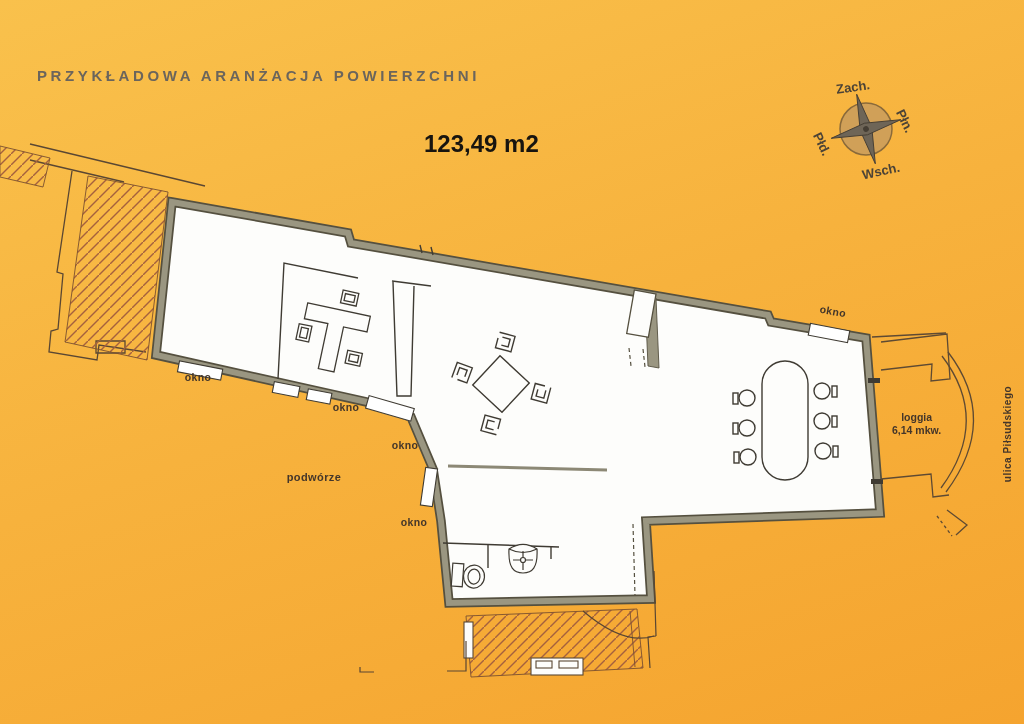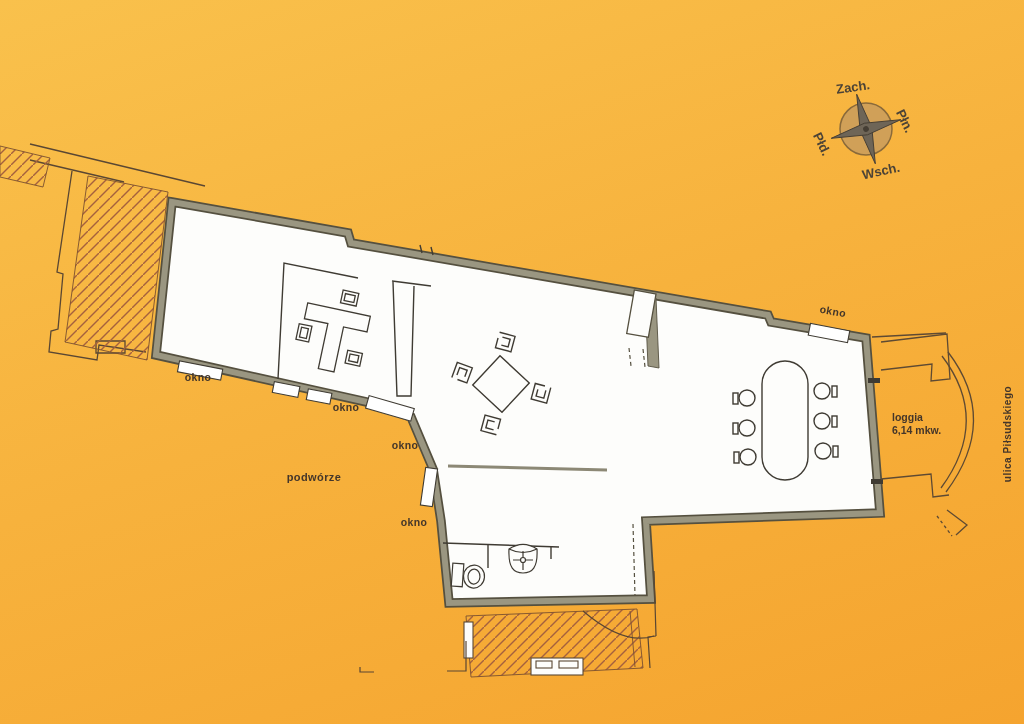--- a/index.html
+++ b/index.html
@@ -26,21 +26,21 @@
     transform:translate(-50%,-50%);
   }
   .okno-1{left:198px;top:377px;}
   .okno-2{left:346px;top:407px;}
   .okno-3{left:405px;top:445px;}
   .okno-4{left:414px;top:522px;}
   .okno-5{left:833px;top:311px;transform:translate(-50%,-50%) rotate(10deg);}
   .podworze{left:314px;top:477px;font-size:11px;text-align:center;}
   .loggia-block{
     left:892px;top:411px;
-    font-size:10.5px;font-weight:bold;color:#44362a;line-height:13px;
+    font-size:10.5px;font-weight:bold;color:#44362a;line-height:13px;text-align:center;
   }
   .street{
     left:1007px;top:434px;
     font-size:10px;font-weight:bold;color:#44362a;letter-spacing:.5px;
     transform:translate(-50%,-50%) rotate(-90deg);
   }
   .compass-lbl{
     font-size:13px;font-weight:bold;color:#4c4336;
   }
   .c-zach{left:853px;top:87px;transform:translate(-50%,-50%) rotate(-8deg);}
@@ -216,20 +216,22 @@
     <g>
       <circle cx="866" cy="129" r="26" fill="#d0a058" stroke="#8a6a3a" stroke-width="1.5"></circle>
       <g transform="translate(866,129) rotate(-15)" fill="#6e6557" stroke="#453e34" stroke-width="0.9">
         <path d="M0,-36 L6,0 L0,36 L-6,0 Z"></path>
         <path d="M-36,0 L0,-6 L36,0 L0,6 Z"></path>
         <circle cx="0" cy="0" r="2.5" fill="#453e34"></circle>
       </g>
     </g>
   </svg>
 
+  <div class="lbl title">PRZYKŁADOWA ARANŻACJA POWIERZCHNI</div>
+  <div class="lbl area">123,49 m2</div>
 
   <div class="lbl compass-lbl c-zach">Zach.</div>
   <div class="lbl compass-lbl c-pln">Płn.</div>
   <div class="lbl compass-lbl c-pld">Płd.</div>
   <div class="lbl compass-lbl c-wsch">Wsch.</div>
 
   <div class="lbl small-lbl okno-1">okno</div>
   <div class="lbl small-lbl okno-2">okno</div>
   <div class="lbl small-lbl okno-3">okno</div>
   <div class="lbl small-lbl okno-4">okno</div>

